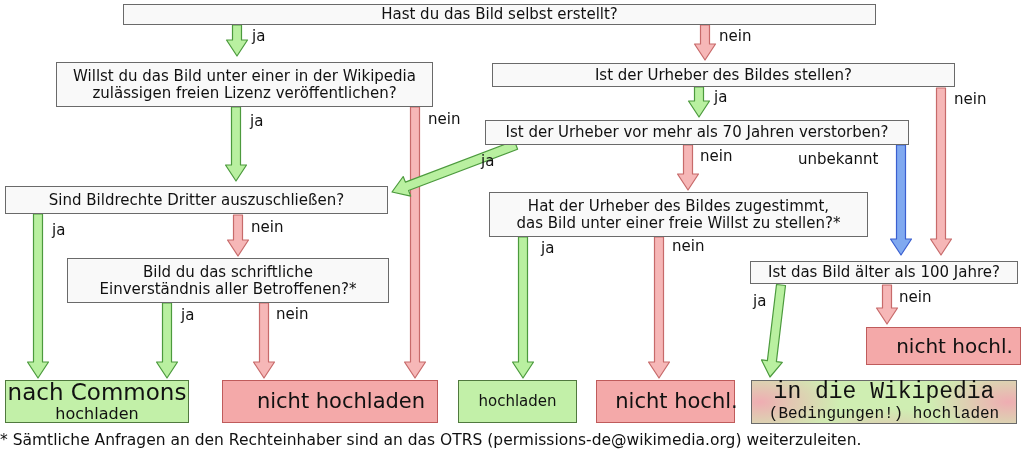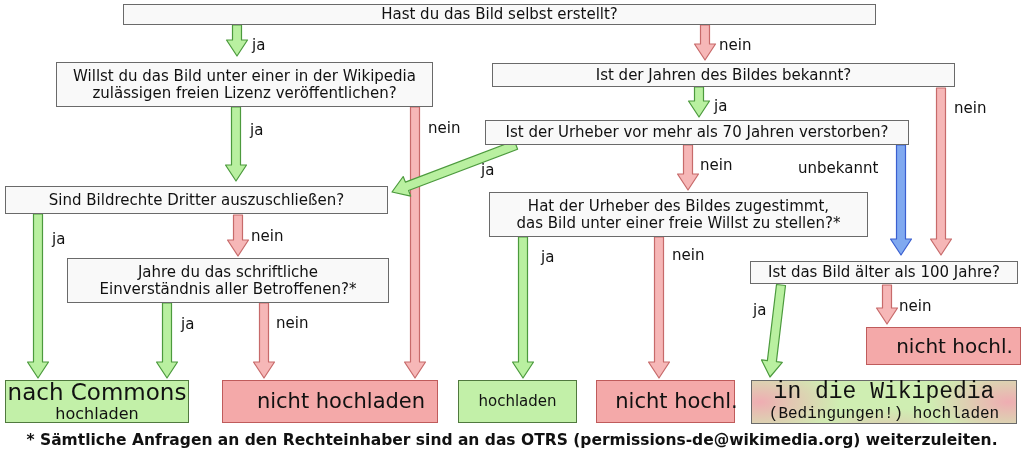--- a/index.html
+++ b/index.html
@@ -11,22 +11,22 @@
   .node.question{background:#f9f9f9;border:1px solid #6a6a6a;}
   .node.green{background:#c2f0a8;border:1px solid #50793e;}
   .node.pink{background:#f4a9a9;border:1px solid #bf5b5b;padding-left:22px;}
   .node.mixed{border:1px solid #6a6a6a;
     background:
       radial-gradient(ellipse 55% 160% at 3% 50%, rgba(242,166,178,.9) 0%, rgba(242,166,178,0) 55%),
       radial-gradient(ellipse 55% 160% at 97% 50%, rgba(242,166,178,.9) 0%, rgba(242,166,178,0) 55%),
       radial-gradient(ellipse 45% 90% at 50% 118%, rgba(242,166,178,.5) 0%, rgba(242,166,178,0) 60%),
       #cfeeb2; font-family: Liberation Mono, monospace;}
   .node .line{white-space:nowrap;}
-  .edge-label{position:absolute;font-size:15px;white-space:nowrap;margin-top:9px;}
-  #footer{position:absolute;left:0;top:431px;width:1024px;text-align:center;font-size:15.5px;font-weight:bold;}
+  .edge-label{position:absolute;font-size:15px;white-space:nowrap;}
+  #footer{position:absolute;left:0;top:431px;width:1024px;font-size:15.5px;}
 </style>
 </head>
 <body>
 
 <div id="canvas">
   <svg id="arrow-layer" viewBox="0 0 1024 456" xmlns="http://www.w3.org/2000/svg">
       <polygon points="232.5,25 232.5,40 226.5,40 237,56 247.5,40 241.5,40 241.5,25" fill="#b9f0a0" stroke="#4c9a3d" stroke-width="1.2" stroke-linejoin="round"></polygon>
       <polygon points="700.5,25 700.5,44 694.5,44 705,60 715.5,44 709.5,44 709.5,25" fill="#f6b7b7" stroke="#c76a6a" stroke-width="1.2" stroke-linejoin="round"></polygon>
       <polygon points="231.5,107 231.5,165 225.5,165 236,181 246.5,165 240.5,165 240.5,107" fill="#b9f0a0" stroke="#4c9a3d" stroke-width="1.2" stroke-linejoin="round"></polygon>
       <polygon points="410.5,107 410.5,362 404.5,362 415,378 425.5,362 419.5,362 419.5,107" fill="#f6b7b7" stroke="#c76a6a" stroke-width="1.2" stroke-linejoin="round"></polygon>
@@ -46,30 +46,30 @@
     </svg>
   <div id="footer">* Sämtliche Anfragen an den Rechteinhaber sind an das OTRS (permissions-de@wikimedia.org) weiterzuleiten.</div>
 <div class="node question" style="left: 123px; top: 4px; width: 753px; height: 21px;">
       <div class="line" style="font-size: 15px;">Hast du das Bild selbst erstellt?</div>
     </div>
     <div class="node question" style="left: 56px; top: 62px; width: 377px; height: 45px;">
       <div class="line" style="font-size: 15px;">Willst du das Bild unter einer in der Wikipedia</div>
       <div class="line" style="font-size: 15px;">zulässigen freien Lizenz veröffentlichen?</div>
     </div>
     <div class="node question" style="left: 492px; top: 63px; width: 463px; height: 24px;">
-      <div class="line" style="font-size: 15px;">Ist der Jahren des Bildes bekannt?</div>
+      <div class="line" style="font-size: 15px;">Ist der Urheber des Bildes stellen?</div>
     </div>
     <div class="node question" style="left: 485px; top: 120px; width: 424px; height: 25px;">
       <div class="line" style="font-size: 15px;">Ist der Urheber vor mehr als 70 Jahren verstorben?</div>
     </div>
     <div class="node question" style="left: 5px; top: 186px; width: 383px; height: 28px;">
       <div class="line" style="font-size: 15px;">Sind Bildrechte Dritter auszuschließen?</div>
     </div>
     <div class="node question" style="left: 67px; top: 258px; width: 322px; height: 45px;">
-      <div class="line" style="font-size: 15px;">Jahre du das schriftliche</div>
+      <div class="line" style="font-size: 15px;">Bild du das schriftliche</div>
       <div class="line" style="font-size: 15px;">Einverständnis aller Betroffenen?*</div>
     </div>
     <div class="node question" style="left: 489px; top: 192px; width: 379px; height: 45px;">
       <div class="line" style="font-size: 15px;">Hat der Urheber des Bildes zugestimmt,</div>
       <div class="line" style="font-size: 15px;">das Bild unter einer freie Willst zu stellen?*</div>
     </div>
     <div class="node question" style="left: 750px; top: 261px; width: 268px; height: 23px;">
       <div class="line" style="font-size: 15px;">Ist das Bild älter als 100 Jahre?</div>
     </div>
     <div class="node pink" style="left: 866px; top: 327px; width: 155px; height: 38px;">

